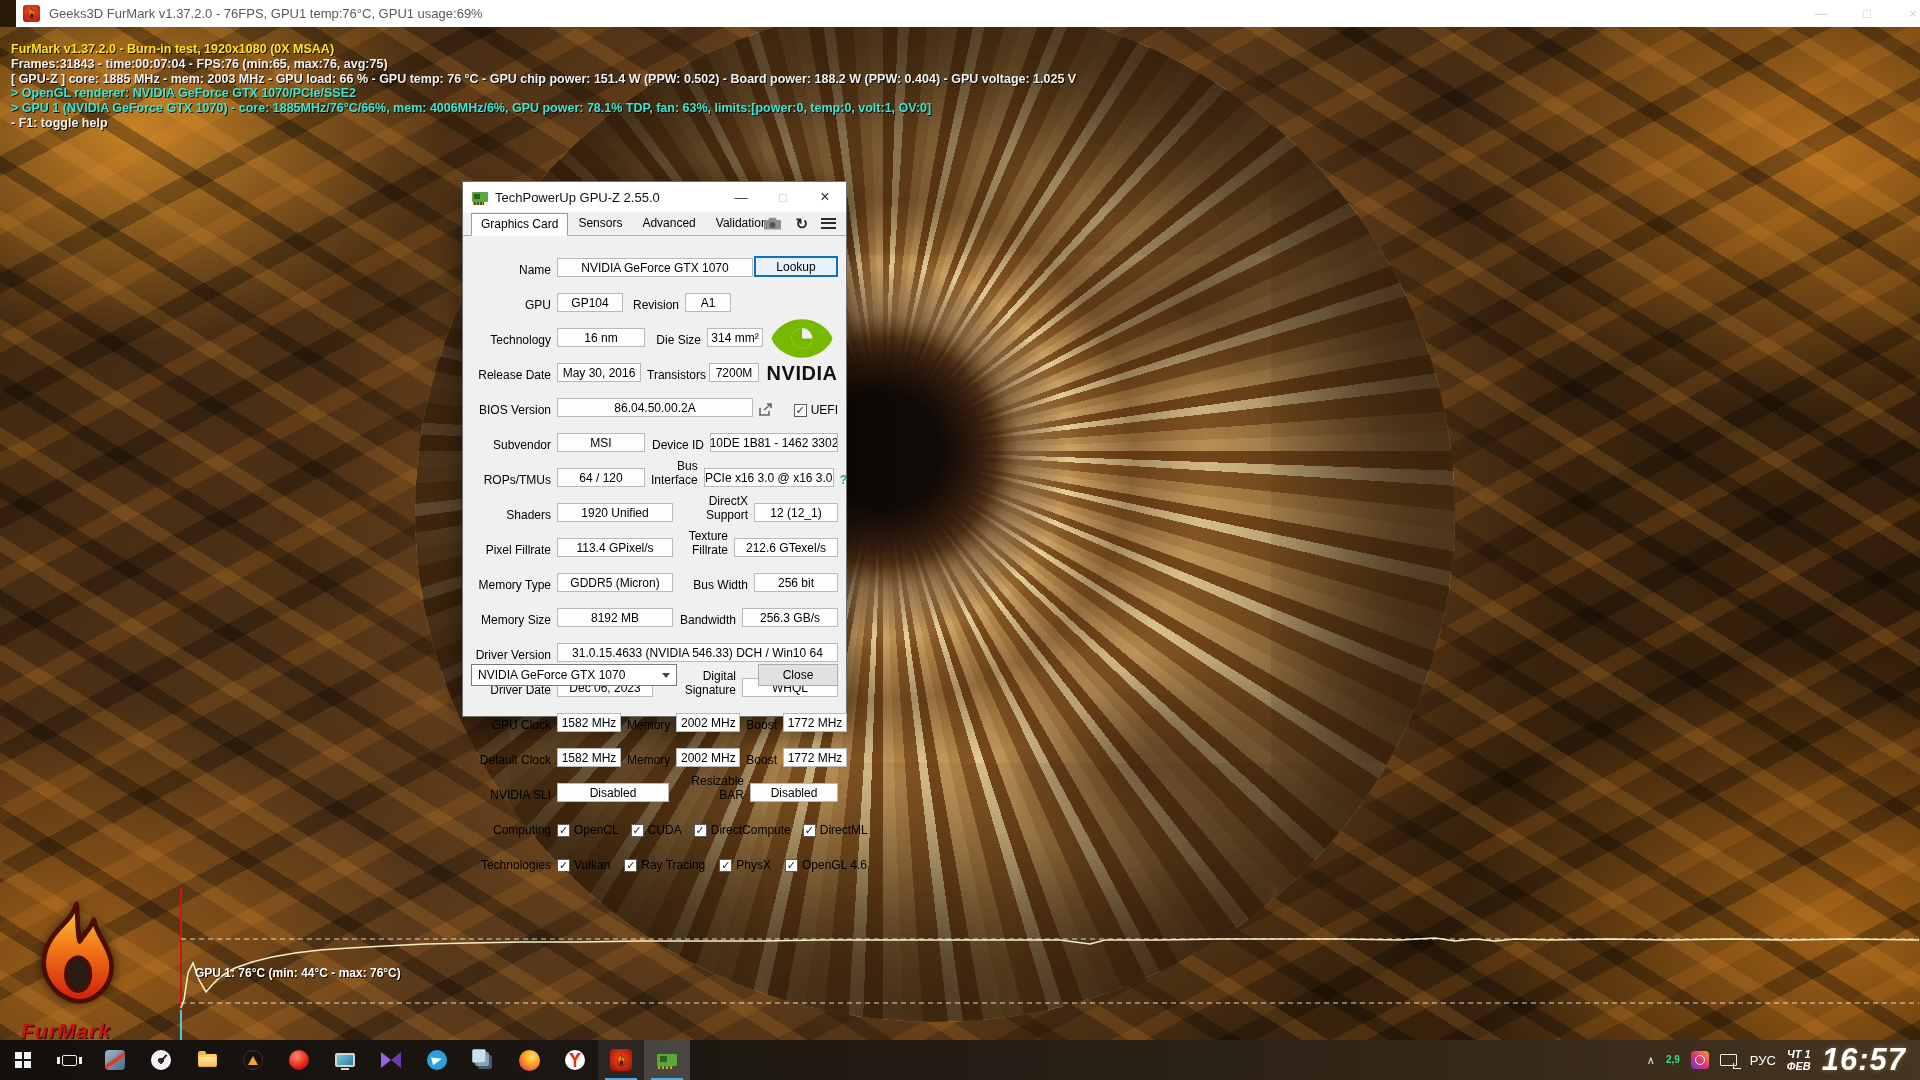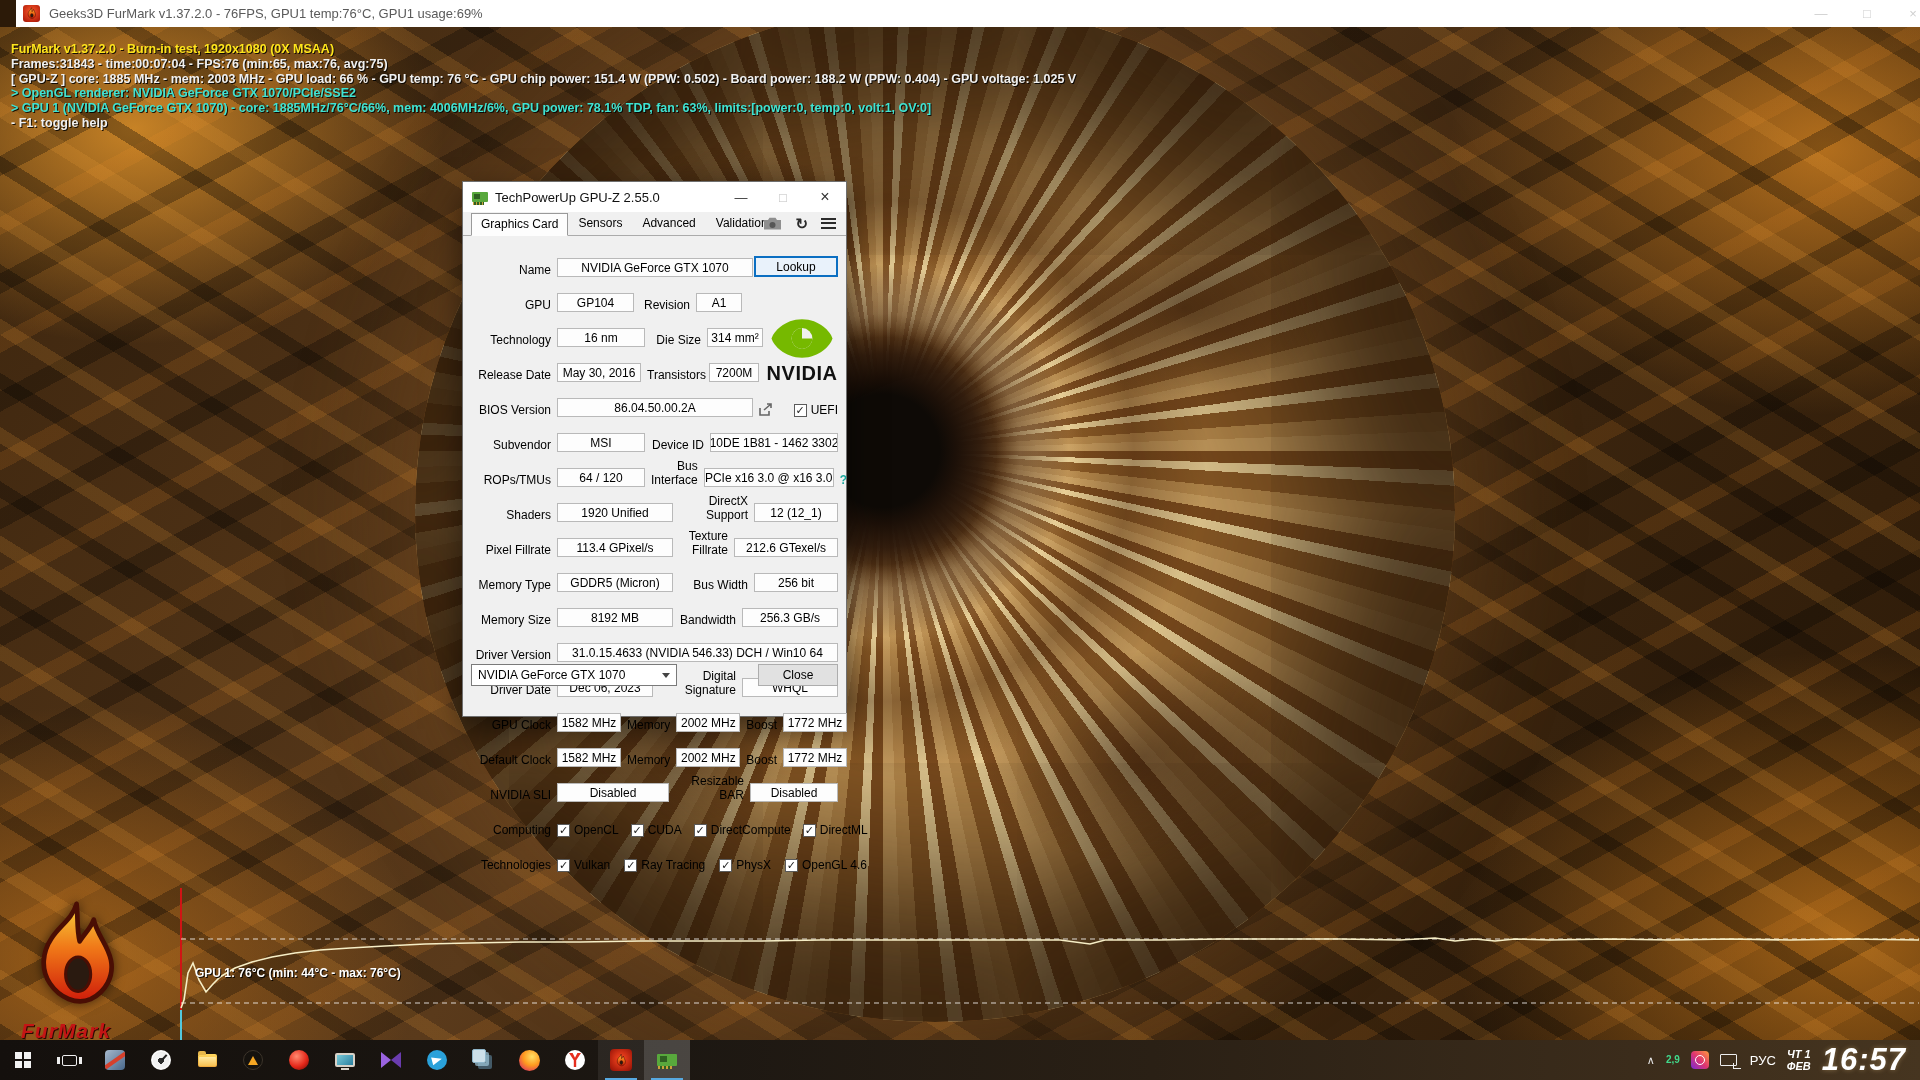--- a/index.html
+++ b/index.html
@@ -272,21 +272,21 @@
     <div class="gz-body">
 
       <div class="gz-row">
         <span class="gz-label">Name</span>
         <span class="gz-box" style="width:196px">NVIDIA GeForce GTX 1070</span>
         <span class="gz-btn lookup">Lookup</span>
       </div>
 
       <div class="gz-row">
         <span class="gz-label">GPU</span>
-        <span class="gz-box" style="width:77px">GP104</span>
+        <span class="gz-box" style="width:66px">GP104</span>
         <span class="lab2" style="width:50px">Revision</span>
         <span class="gz-box" style="width:46px">A1</span>
       </div>
 
       <div class="gz-row">
         <span class="gz-label">Technology</span>
         <span class="gz-box" style="width:88px">16 nm</span>
         <span class="lab2" style="width:50px">Die Size</span>
         <span class="gz-box" style="width:56px">314 mm²</span>
       </div>

